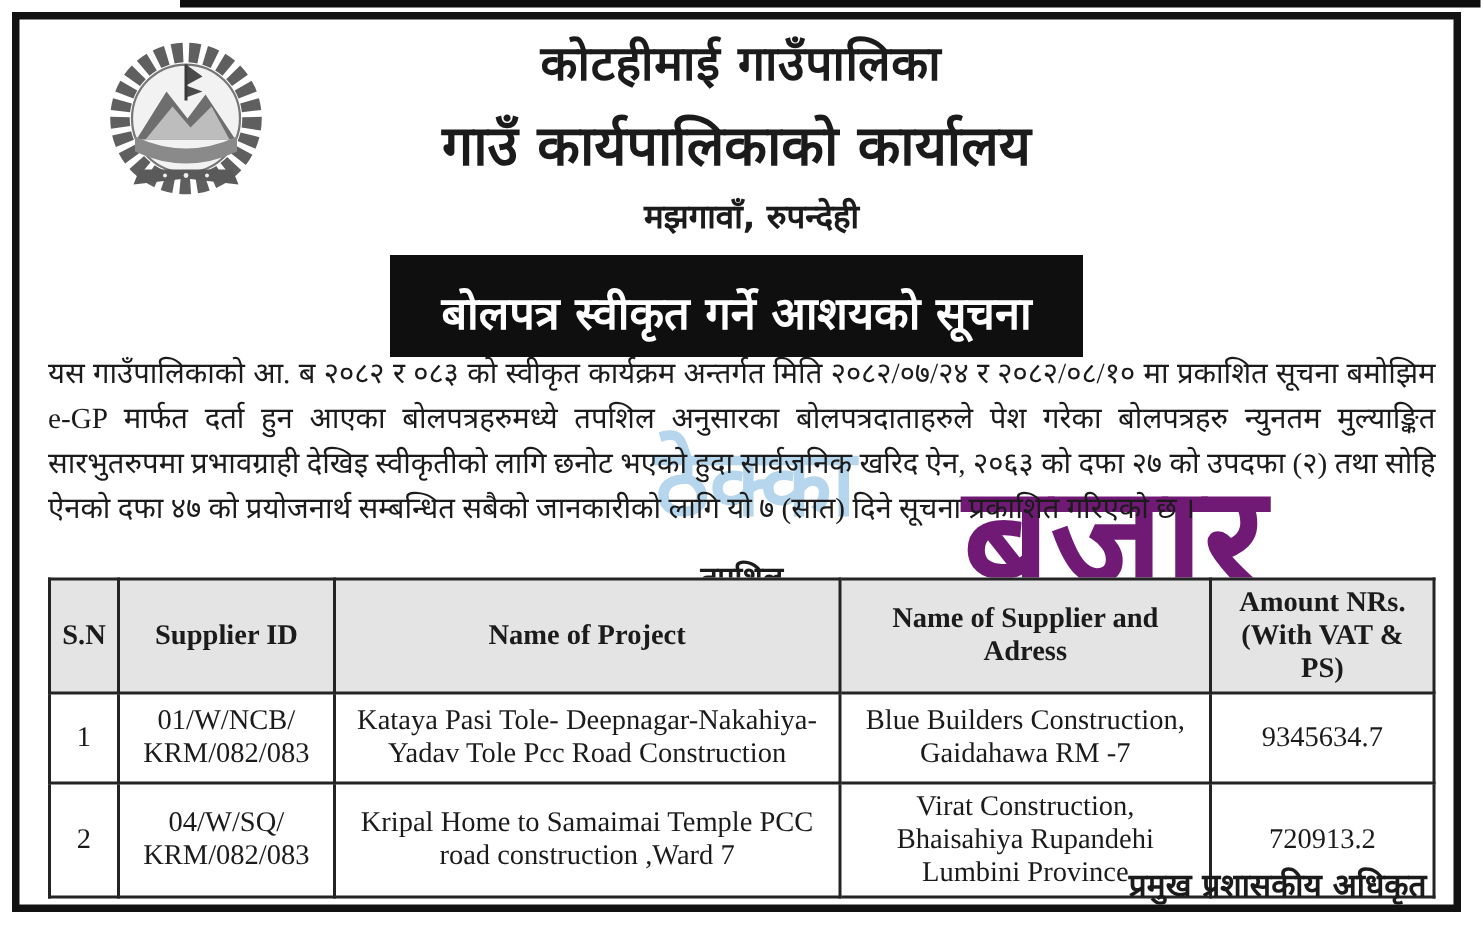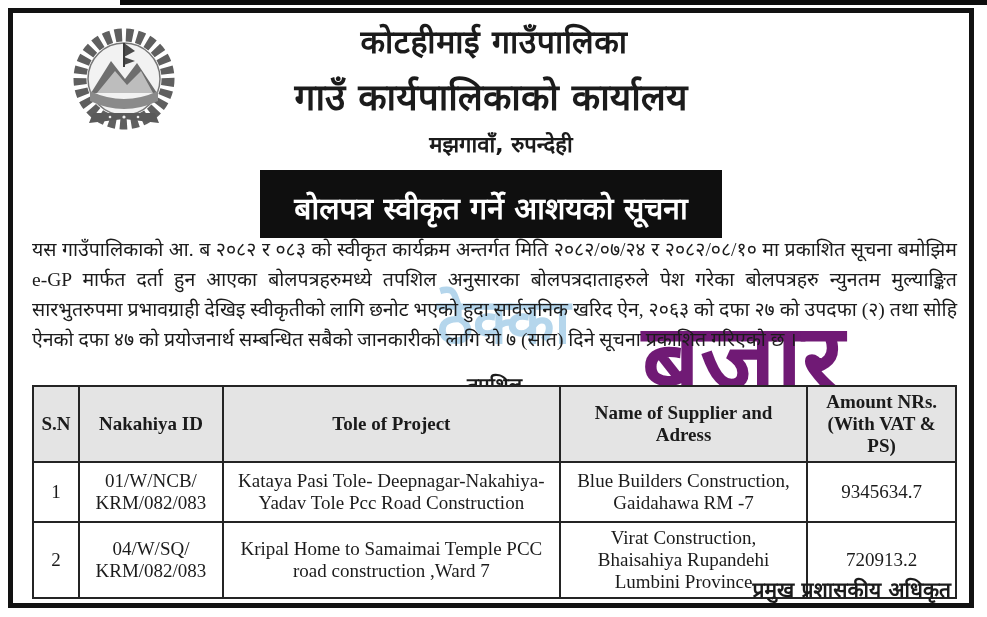--- a/index.html
+++ b/index.html
@@ -92,22 +92,22 @@
     <colgroup>
       <col class="c-sn">
         <col class="c-cid">
         <col class="c-proj">
         <col class="c-sup">
         <col class="c-amt">
     </colgroup>
     <thead>
       <tr>
         <th>S.N</th>
-        <th>Nakahiya ID</th>
-        <th>Tole of Project</th>
+        <th>Supplier ID</th>
+        <th>Name of Project</th>
         <th>Name of Supplier and Adress</th>
         <th>Amount NRs. (With VAT &amp; PS)</th>
       </tr>
     </thead>
     <tbody>
       <tr>
         <td>1</td>
         <td>01/W/NCB/ KRM/082/083</td>
         <td>Kataya Pasi Tole- Deepnagar-Nakahiya- Yadav Tole Pcc Road Construction</td>
         <td>Blue Builders Construction, Gaidahawa RM -7</td>

